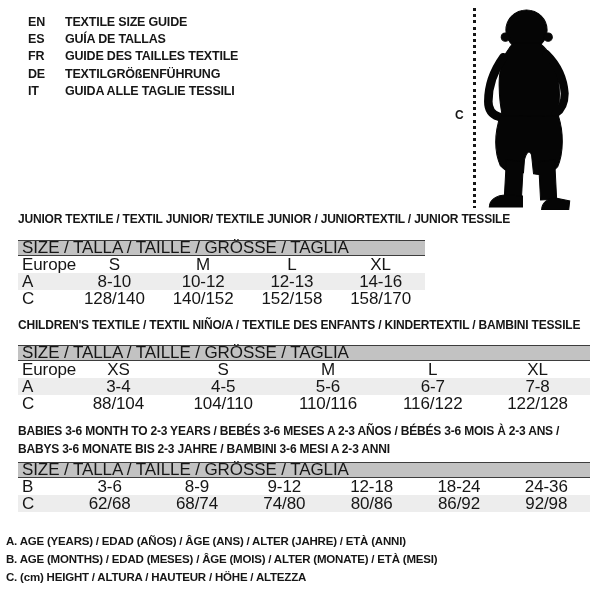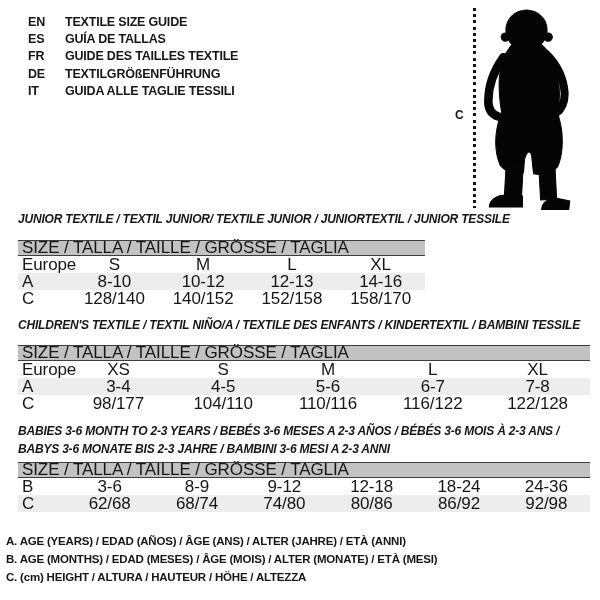--- a/index.html
+++ b/index.html
@@ -15,21 +15,21 @@
   .lang-list{position:absolute;top:13px;left:28px;font-weight:700;font-size:12.5px;letter-spacing:-0.2px;}
   .lang-row{display:flex;height:17.4px;align-items:center;}
   .lang-code{width:37px;}
   
   .measure-line{position:absolute;left:473px;top:8px;width:2.5px;height:200px;
     background:repeating-linear-gradient(to bottom,var(--ink) 0 3px,transparent 3px 6.2px);}
   .measure-label{position:absolute;left:455px;top:108px;font-weight:700;font-size:12px;}
   .figure-svg{position:absolute;left:483px;top:9px;}
   
   .tbl-title{position:absolute;font-weight:700;font-size:12px;letter-spacing:-0.2px;white-space:nowrap;}
-  .tbl-title-line{line-height:16.5px;font-style:italic;}
+  .tbl-title-line{line-height:16.5px;}
   .t1-title{top:211px;left:18px;}
   .t2-title{top:317px;left:18px;}
   .t3-title{top:423px;left:18px;}
   .t3-title .tbl-title-line{line-height:17.5px;}
   
   .size-table{position:absolute;font-size:17px;letter-spacing:-0.1px;}
   .t1{top:240px;left:18px;width:407px;}
   .t2{top:345px;left:18px;width:572px;}
   .t3{top:462px;left:18px;width:572px;}
   .hdr{height:14px;line-height:14px;background:var(--bar);
@@ -131,21 +131,21 @@
     <div class="row shaded">
       <span class="lbl">A</span>
       <span class="val">3-4</span>
       <span class="val">4-5</span>
       <span class="val">5-6</span>
       <span class="val">6-7</span>
       <span class="val">7-8</span>
     </div>
     <div class="row">
       <span class="lbl">C</span>
-      <span class="val">98/177</span>
+      <span class="val">88/104</span>
       <span class="val">104/110</span>
       <span class="val">110/116</span>
       <span class="val">116/122</span>
       <span class="val">122/128</span>
     </div>
   </div>
 
 <div class="tbl-title t3-title">
     <div class="tbl-title-line">BABIES 3-6 MONTH TO 2-3 YEARS / BEBÉS 3-6 MESES A 2-3 AÑOS / BÉBÉS 3-6 MOIS À 2-3 ANS /</div>
     <div class="tbl-title-line">BABYS 3-6 MONATE BIS 2-3 JAHRE / BAMBINI 3-6 MESI A 2-3 ANNI</div>

